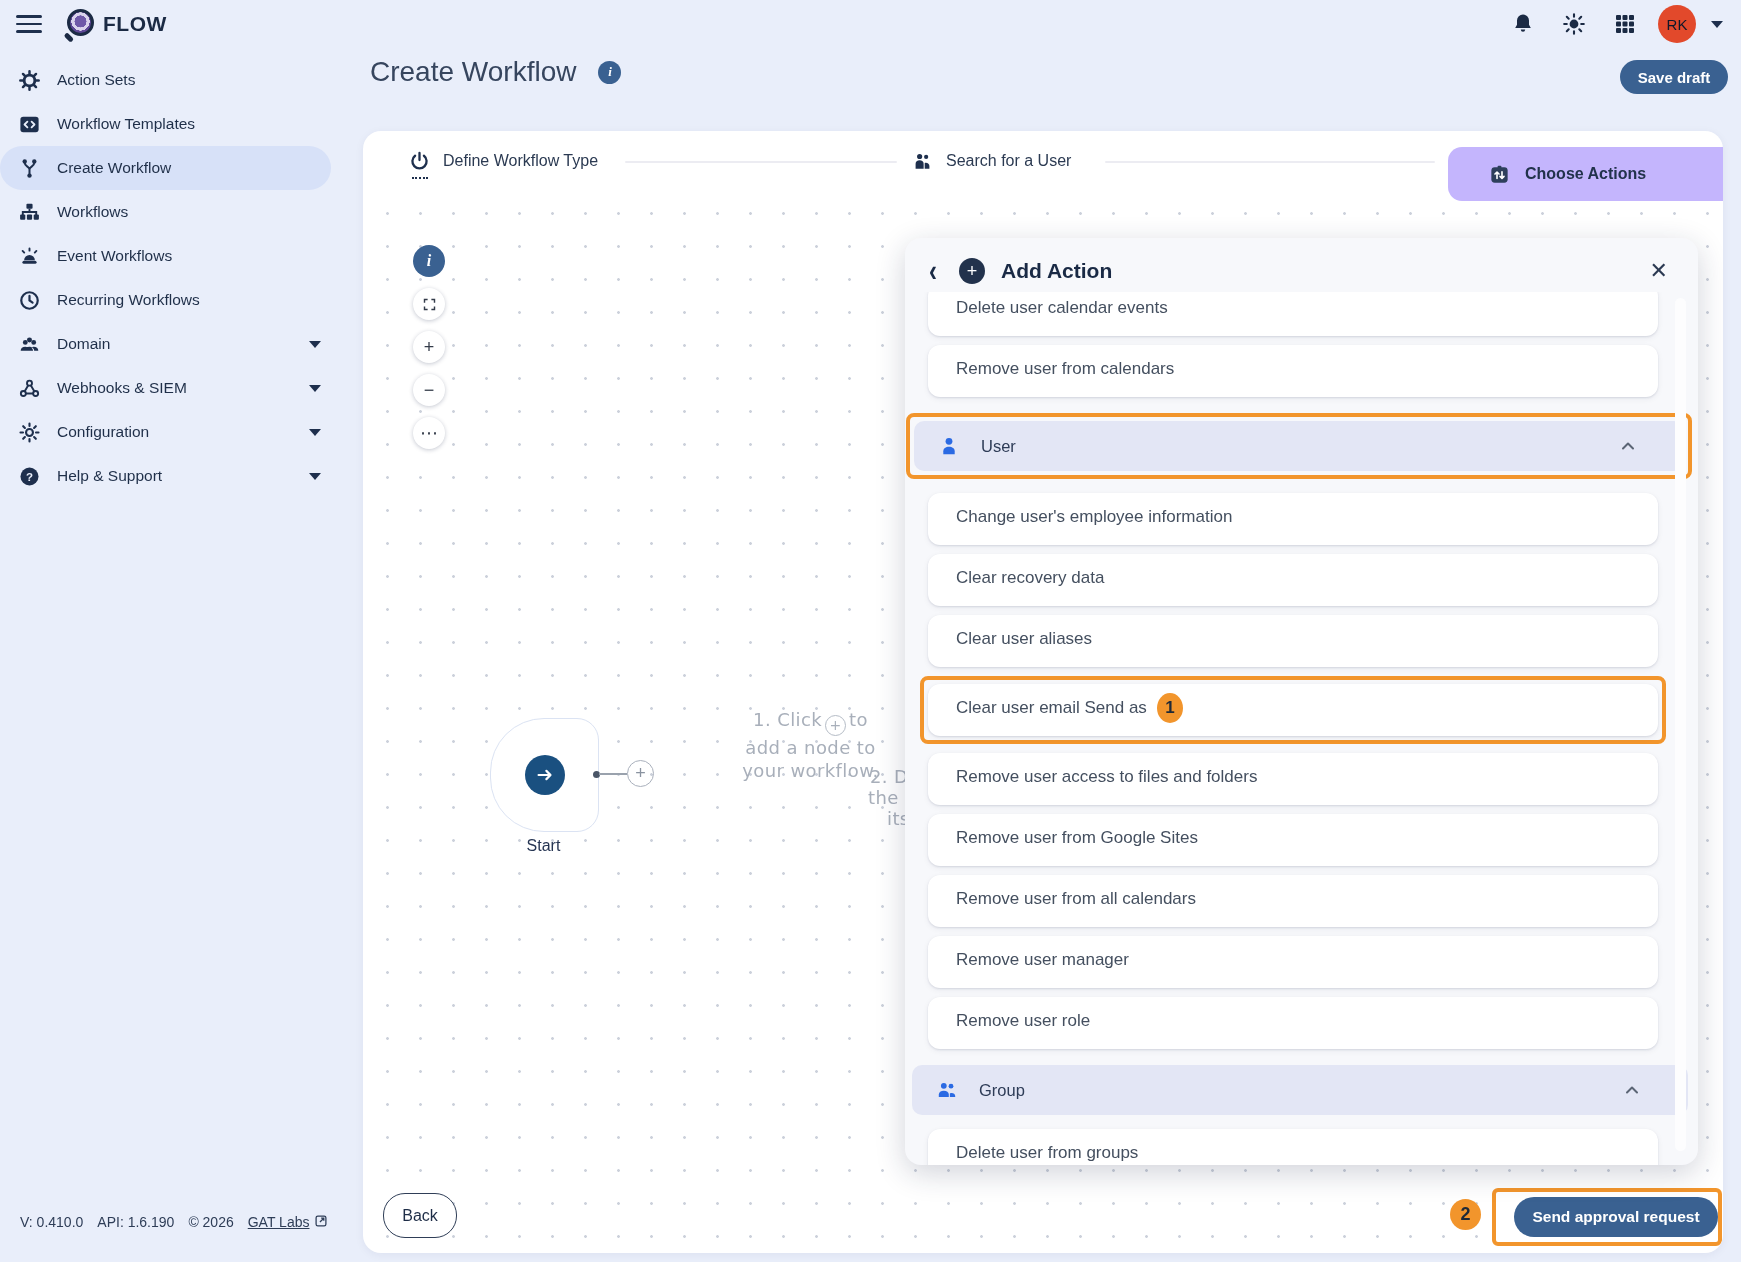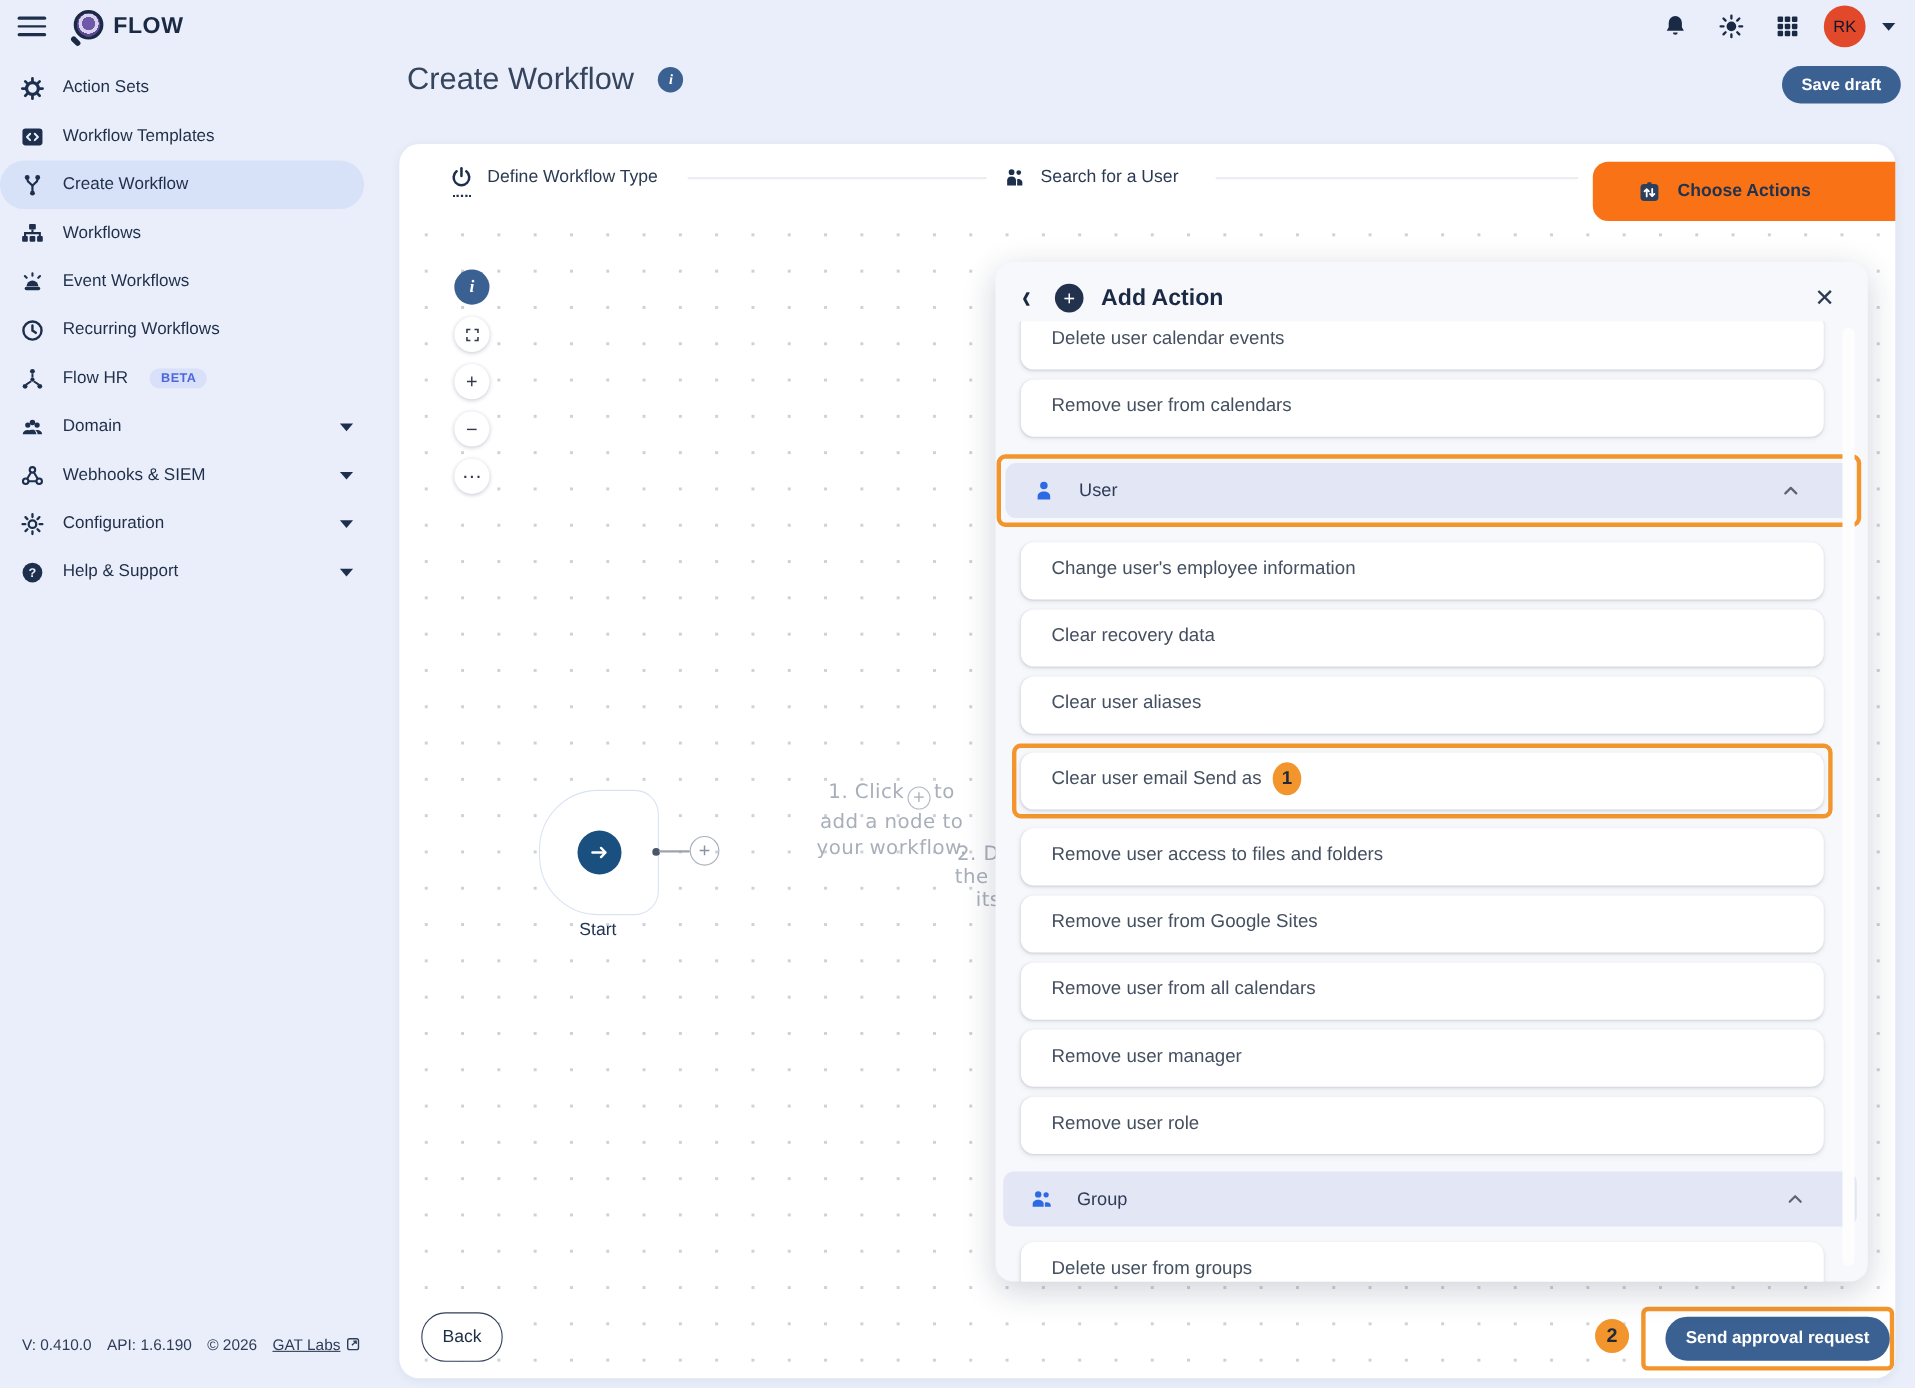--- a/index.html
+++ b/index.html
@@ -43,21 +43,21 @@
 
   
   .card{position:absolute;left:363px;top:131px;width:1360px;height:1122px;background:#fff;border-radius:18px;
         box-shadow:0 2px 10px rgba(30,40,80,.06);}
   
   .step{position:absolute;top:0;height:60px;display:flex;align-items:center;gap:12px;cursor:pointer;}
   .step-label{font-size:16px;color:#2b3a52;font-weight:500;white-space:nowrap;}
   .step-ic{width:23px;height:23px;position:relative;}
   .step-dots{position:absolute;left:4px;bottom:-6px;width:16px;border-bottom:2px dotted #1e2f4d;}
   .step-line{position:absolute;top:30px;height:2px;background:#ececf2;border-radius:1px;}
-  .step-active{position:absolute;left:1085px;top:16px;width:275px;height:54px;background:#f97316;
+  .step-active{position:absolute;left:1085px;top:16px;width:275px;height:54px;background:#c4b5fd;
                border-radius:14px 0 0 14px;display:flex;align-items:center;gap:14px;padding-left:40px;box-sizing:border-box;cursor:pointer;}
   .step-active .step-label{font-weight:600;color:#22324c;}
 
   
   .canvas{position:absolute;left:0;top:60px;width:1360px;height:1062px;border-radius:0 0 18px 18px;overflow:hidden;
           background-image:radial-gradient(#ccd1db 1.3px, transparent 1.5px);background-size:33px 33px;background-position:8px 6px;}
   .ctl{position:absolute;left:50px;width:32px;height:32px;border-radius:50%;background:#fff;
        box-shadow:0 1px 4px rgba(25,35,70,.25);display:flex;align-items:center;justify-content:center;cursor:pointer;
        color:#333b49;font-size:18px;}
   .ctl.blue{background:#3a6191;color:#fff;font-family:"Liberation Serif",serif;font-style:italic;font-weight:bold;font-size:16px;box-shadow:none;}
@@ -108,21 +108,21 @@
   .chev-up{position:absolute;right:46px;top:15px;}
   .hl{border:4px solid #F2952C;border-radius:8px;padding:4px;}
   .hl-section{margin:16px -34px 14px -22px;}
   .hl-section .p-section{margin:0;}
   .hl-item{margin:0 -8px 9px;}
   .hl-item .p-item{margin:0;}
   .badge1{width:26px;height:30px;border-radius:50%;font-size:17px;margin-left:10px;}
 
   
   .version{position:absolute;left:20px;top:1214px;display:flex;align-items:center;gap:14px;font-size:14px;color:#2e3d57;}
-  .version a{color:#2e3d57;text-decoration:underline;display:inline-flex;align-items:center;gap:5px;cursor:pointer;}
+  .version a{color:#2e3d57;text-decoration:underline;display:inline-flex;gap:5px;cursor:pointer;}
 </style>
 </head>
 <body>
 
 <div class="app">
 
   <header class="topbar">
     <div class="burger">
         <i></i>
         <i></i>
@@ -219,33 +219,20 @@
         <span class="sb-label">Event Workflows</span>
       </div>
       <div class="sb-item">
         <span class="sb-ic">
           <svg viewBox="0 0 24 24">
             <circle cx="12" cy="12" r="8.6" fill="none" stroke="#1e2f4d" stroke-width="2.3"></circle>
             <path d="M12 7.2V12l3.2 2.2" stroke="#1e2f4d" stroke-width="2.3" fill="none" stroke-linecap="round"></path>
           </svg>
         </span>
         <span class="sb-label">Recurring Workflows</span>
-      </div>
-      <div class="sb-item">
-        <span class="sb-ic">
-          <svg viewBox="0 0 24 24">
-            <circle cx="12" cy="4.8" r="2.3" fill="#1e2f4d"></circle>
-            <circle cx="5" cy="19" r="2.3" fill="#1e2f4d"></circle>
-            <circle cx="19" cy="19" r="2.3" fill="#1e2f4d"></circle>
-            <circle cx="12" cy="12.6" r="2" fill="#1e2f4d"></circle>
-            <path d="M12 7v3.6M10.8 14.2L6 17.4M13.2 14.2l4.8 3.2" stroke="#1e2f4d" stroke-width="1.9"></path>
-          </svg>
-        </span>
-        <span class="sb-label">Flow HR</span>
-        <span class="sb-badge">BETA</span>
       </div>
       <div class="sb-item">
         <span class="sb-ic">
           <svg viewBox="0 0 24 24" fill="#1e2f4d">
             <circle cx="7.6" cy="9.8" r="2.5"></circle>
             <circle cx="16.4" cy="9.8" r="2.5"></circle>
             <circle cx="12" cy="7.4" r="2.6"></circle>
             <path d="M2.8 18.6c0-2.6 2-4.2 4.8-4.2 1 0 1.9.2 2.6.6-1.2 1-1.9 2.2-1.9 3.6zM21.2 18.6c0-2.6-2-4.2-4.8-4.2-1 0-1.9.2-2.6.6 1.2 1 1.9 2.2 1.9 3.6zM7.1 18.6c0-2.6 2.1-4.3 4.9-4.3s4.9 1.7 4.9 4.3z"></path>
           </svg>
         </span>

